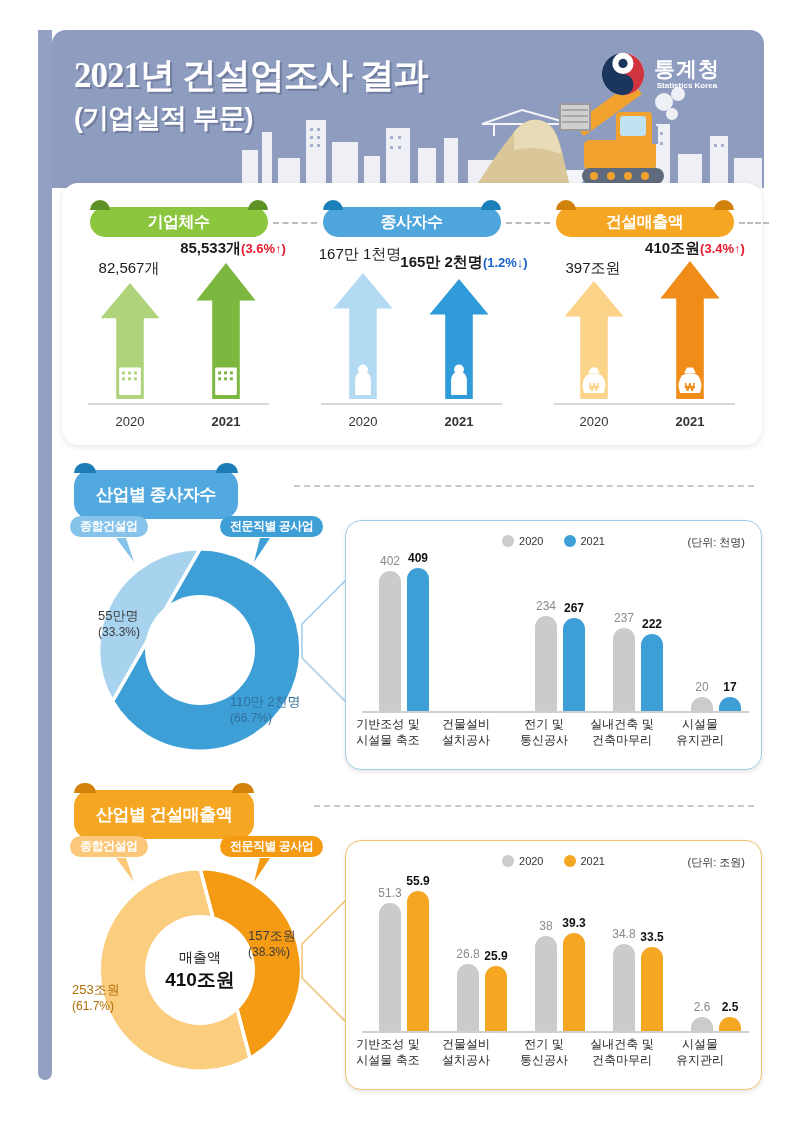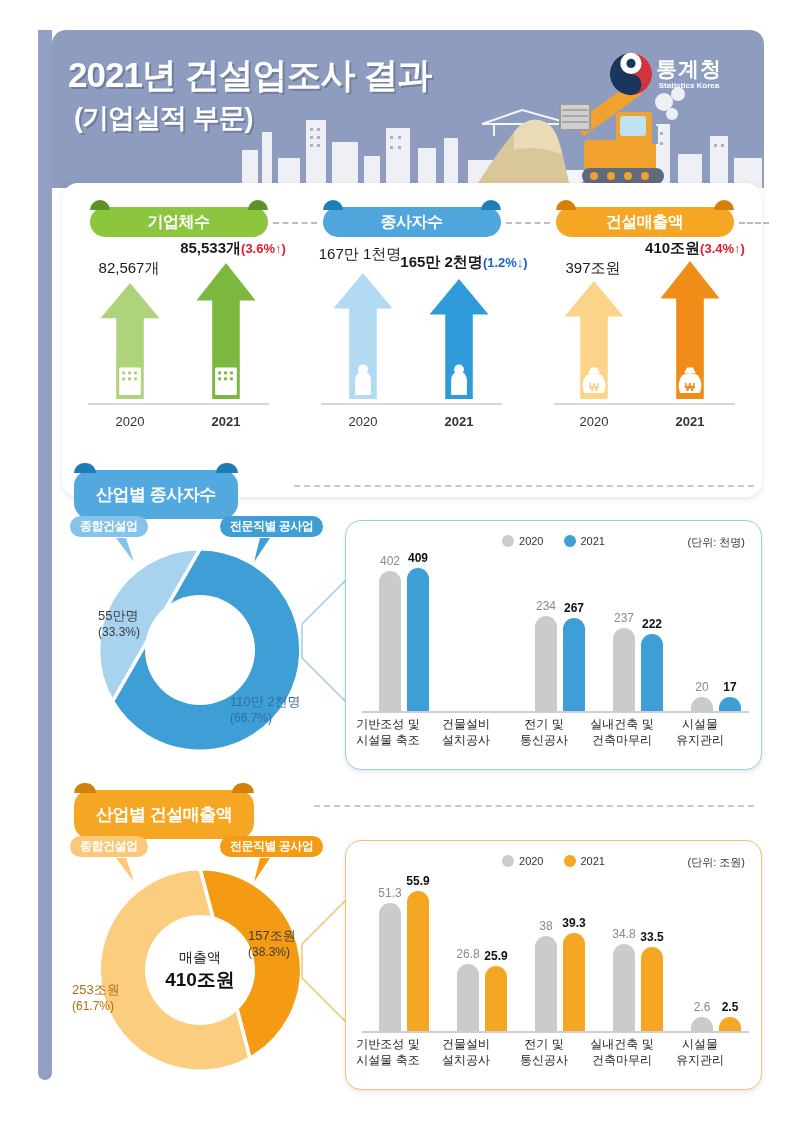--- a/index.html
+++ b/index.html
@@ -10,40 +10,40 @@
     position: relative; overflow: hidden;
   }
 
   
   .spine { position: absolute; left: 38px; top: 30px; width: 14px; height: 1050px;
            background: #93a0c4; border-radius: 0 0 7px 7px; }
 
   
   .header { position: absolute; left: 52px; top: 30px; width: 712px; height: 158px;
             background: #8e9cc0; border-radius: 14px 14px 0 0; overflow: hidden; }
-  .header-title { position: absolute; left: 16px; top: 22px; color: #ffffff;
+  .header-title { position: absolute; left: 22px; top: 22px; color: #ffffff;
                   font-size: 35px; font-weight: bold; letter-spacing: -1px;
-                  text-shadow: 2px 2px 0 rgba(90,100,130,.55); }
+                  text-shadow: 2px 2px 0 rgba(90,100,130,.55); font-family: Liberation Serif, serif; }
   .header-sub { position: absolute; left: 22px; top: 70px; color: #ffffff;
                 font-size: 27px; font-weight: bold; letter-spacing: -1px;
                 text-shadow: 2px 2px 0 rgba(90,100,130,.55); }
 
   .skyline { position: absolute; left: 180px; bottom: 0; width: 540px; height: 90px; }
   .digger  { position: absolute; right: 68px; bottom: 0; width: 230px; height: 120px; }
 
   
-  .logo { position: absolute; right: 16px; top: 16px; width: 140px; height: 56px;
-          display: flex; align-items: center; gap: 2px; }
+  .logo { position: absolute; right: 24px; top: 16px; width: 140px; height: 56px;
+          display: flex; align-items: center; gap: 8px; }
   .logo-mark { width: 46px; height: 46px; flex: none; }
   .logo-text { display: flex; flex-direction: column; align-items: center; line-height: 1; }
   .logo-ko { font-size: 21px; font-weight: bold; color: #ffffff; letter-spacing: 1px; }
   .logo-en { font-size: 8px; font-weight: bold; color: #ffffff; margin-top: 3px; }
 
   
-  .kpi-panel { position: absolute; left: 62px; top: 183px; width: 700px; height: 314px;
+  .kpi-panel { position: absolute; left: 62px; top: 183px; width: 700px; height: 262px;
                background: #ffffff; border-radius: 16px;
                box-shadow: 0 2px 6px rgba(0,0,0,.10); }
 
   .kpi-col { position: absolute; top: 0; width: 233px; height: 262px; }
   .kpi-col.c1 { left: 0; }
   .kpi-col.c2 { left: 233px; }
   .kpi-col.c3 { left: 466px; }
 
   
   .ribbon { position: absolute; left: 50%; transform: translateX(-50%); top: 24px;

